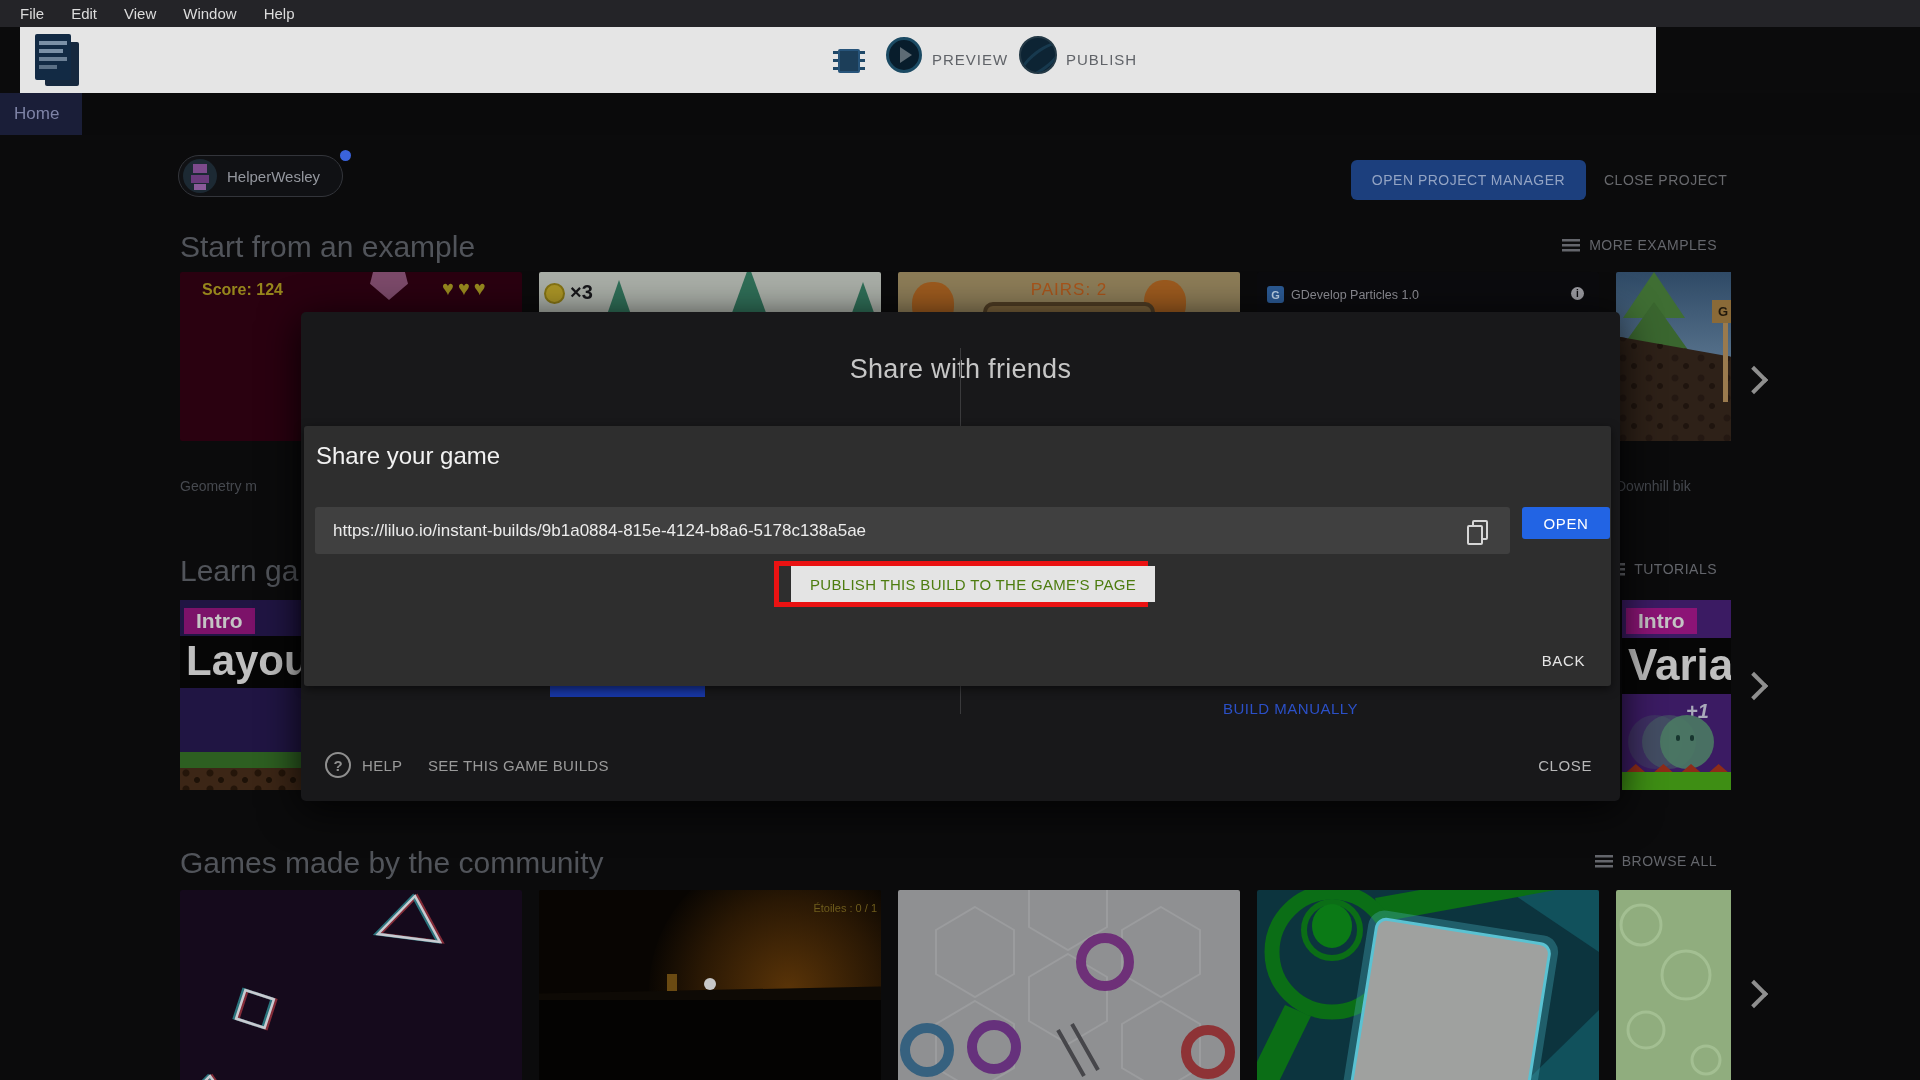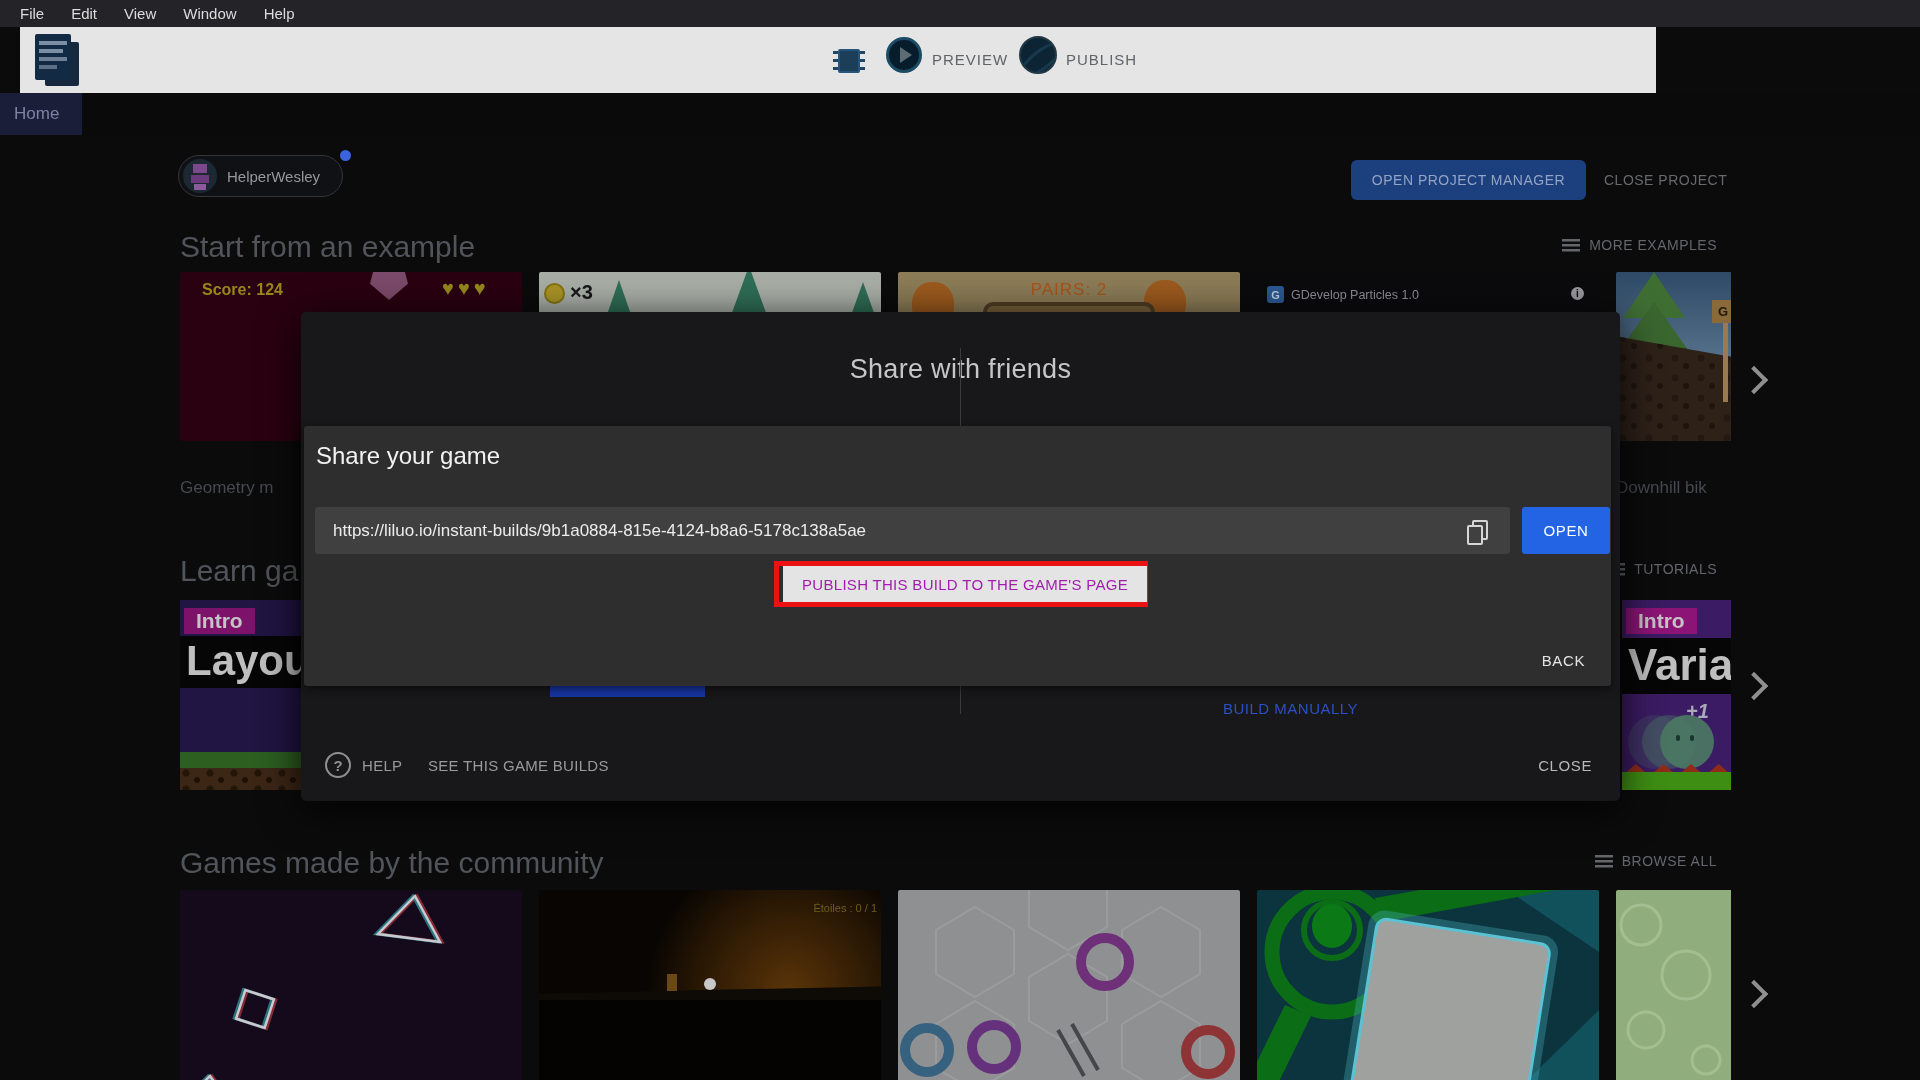--- a/index.html
+++ b/index.html
@@ -76,21 +76,21 @@
   .t4 .title { position:absolute; left:34px; top:16px; font-size:12.5px; color:#8f8f96; }
   .t4 .info { position:absolute; left:314px; top:15px; width:13px; height:13px; border-radius:50%; background:#9a9aa0; color:#0b0b0e; font-size:10px; font-weight:bold; display:flex; align-items:center; justify-content:center; }
   .t5 { left:1436px; background:linear-gradient(180deg,#2f4a66,#7a95ad); }
   .t5 .slope { position:absolute; inset:0; background:#2e2118; clip-path:polygon(0 38%, 100% 74%, 100% 100%, 0 100%);
       background-image:radial-gradient(circle at 7px 6px, #241812 3px, transparent 4px),radial-gradient(circle at 18px 14px, #1f140e 2.5px, transparent 3.5px);
       background-size:26px 20px; }
   .t5 .trunk { position:absolute; left:32px; top:78px; width:10px; height:34px; background:#5a4030; }
   .t5 .pole { position:absolute; left:107px; top:34px; width:5px; height:96px; background:#9a7a4e; }
   .t5 .sign { position:absolute; left:96px; top:28px; width:32px; height:23px; background:#8a6a38; color:#20180c; font-size:13px; font-weight:bold; display:flex; align-items:center; padding-left:6px; }
 
-  .caption { position:absolute; font-size:17px; color:#46494f; }
+  .caption { position:absolute; font-size:14px; color:#46494f; }
 
   .chevron { position:absolute; width:26px; height:26px; }
   .chevron::before { content:""; position:absolute; left:2px; top:2px; width:16px; height:16px; border-top:4px solid #8f8f8f; border-right:4px solid #8f8f8f; transform:rotate(45deg); }
 
   
   .tut { position:absolute; top:0; height:190px; overflow:hidden; }
   .tut .badge { position:absolute; left:4px; top:8px; padding:1px 12px; font-size:21px; font-weight:bold; color:#c4c4c4; }
   .tut .band { position:absolute; left:0; top:36px; width:100%; height:52px; background:#060606; color:#bfbfbf; font-size:42px; font-weight:bold; line-height:50px; padding-left:6px; }
   .tut-left { left:0; width:260px; background:#201543; }
   .tut-left .badge { background:#7c1269; }
@@ -136,23 +136,23 @@
   .see-builds { position:absolute; left:127px; top:7px; font-size:15px; color:#9a9a9a; letter-spacing:.3px; }
   .close-label { position:absolute; right:28px; top:7px; font-size:15px; color:#b8b8b8; letter-spacing:.6px; }
 
   .share-panel { position:absolute; left:3px; top:114px; width:1307px; height:260px; background:#2e2e2e; border-radius:3px; box-shadow:0 3px 10px rgba(0,0,0,.55); }
   .panel-title { position:absolute; left:12px; top:16px; font-size:24px; color:#f2f2f2; }
   .url-field { position:absolute; left:11px; top:81px; width:1195px; height:47px; background:#404040; border-radius:3px; }
   .url-text { position:absolute; left:18px; top:0; height:47px; line-height:47px; font-size:17px; color:#ececec; white-space:nowrap; }
   .copy-icon { position:absolute; right:26px; top:13px; width:17px; height:21px; }
   .copy-icon::before { content:""; position:absolute; left:5px; top:0; width:12px; height:16px; border:2px solid #d6d6d6; border-radius:2px; }
   .copy-icon::after { content:""; position:absolute; left:0; top:5px; width:12px; height:16px; border:2px solid #d6d6d6; border-radius:2px; background:#404040; }
-  .open-btn { position:absolute; left:1218px; top:81px; width:88px; height:47px; background:#2264e4; border-radius:3px; color:#fff; font-size:15px; letter-spacing:.6px; display:flex; align-items:center; justify-content:center; }
+  .open-btn { position:absolute; left:1218px; top:81px; width:88px; height:32px; background:#2264e4; border-radius:3px; color:#fff; font-size:15px; letter-spacing:.6px; display:flex; align-items:center; justify-content:center; }
   .annotation-box { position:absolute; left:470px; top:135px; width:374px; height:46px; border:5px solid #ea1212; }
-  .publish-build-btn { position:absolute; left:4px; top:0; width:364px; height:36px; background:#e4e4e4; color:#a21caf; font-size:15px; letter-spacing:.3px; display:flex; align-items:center; justify-content:center; border:none; }
+  .publish-build-btn { position:absolute; left:12px; top:0; width:364px; height:36px; background:#e4e4e4; color:#4d7c0f; font-size:15px; letter-spacing:.3px; display:flex; align-items:center; justify-content:center; border:none; }
   .back-btn { position:absolute; right:26px; top:226px; font-size:15px; letter-spacing:.6px; color:#e4e4e4; }
 </style>
 </head>
 <body>
 
 <div id="screen">
 
   <div class="menubar">
     <span>File</span>
     <span>Edit</span>

